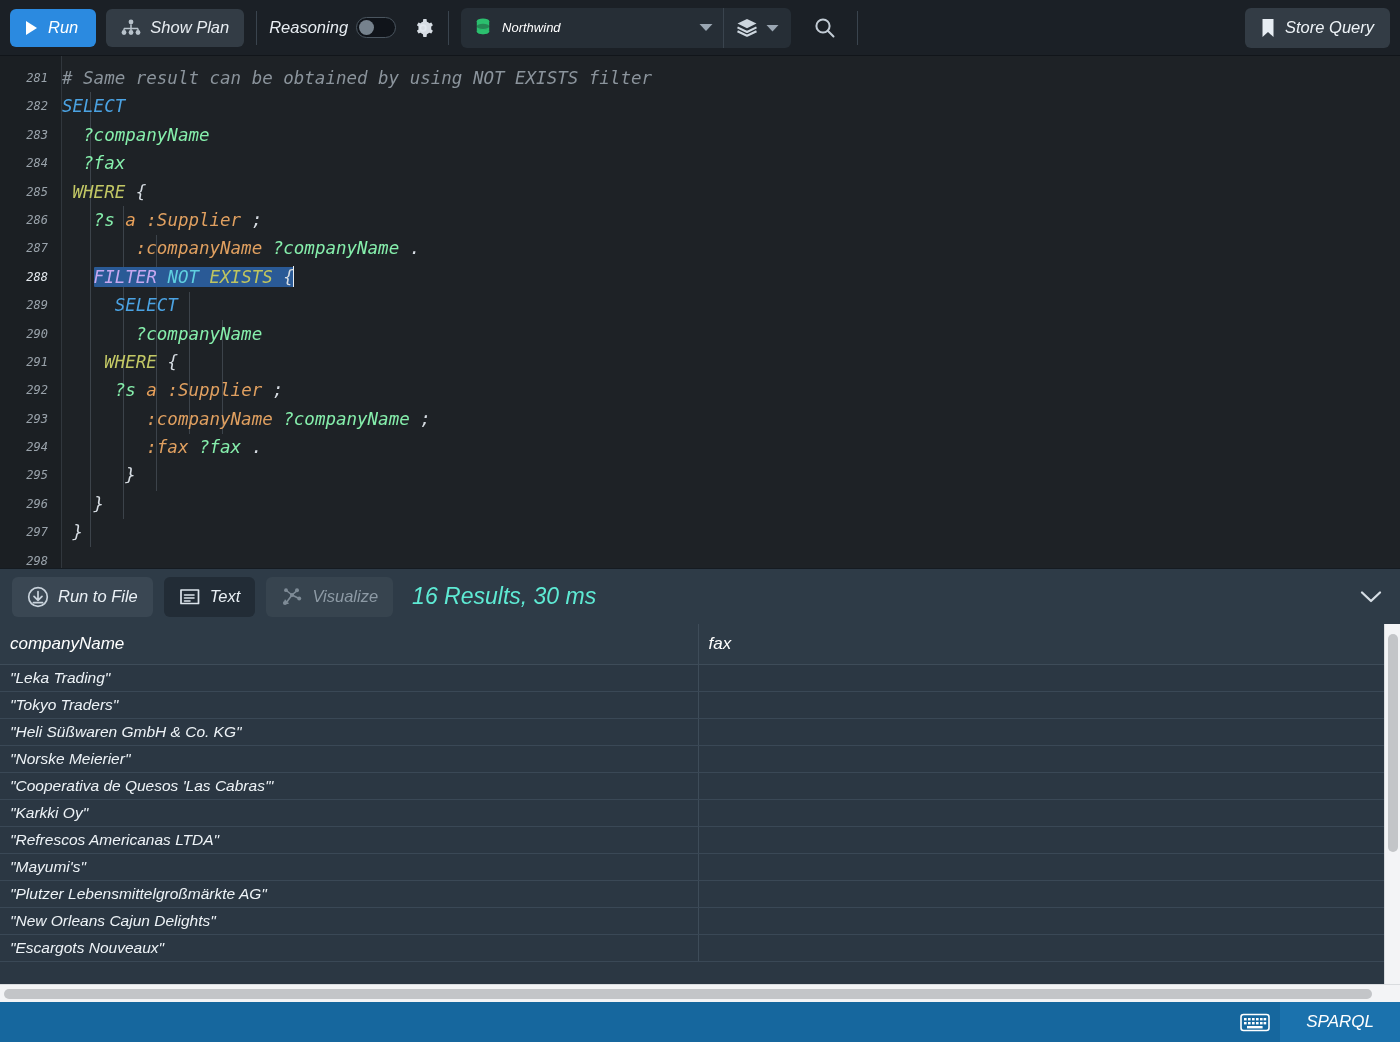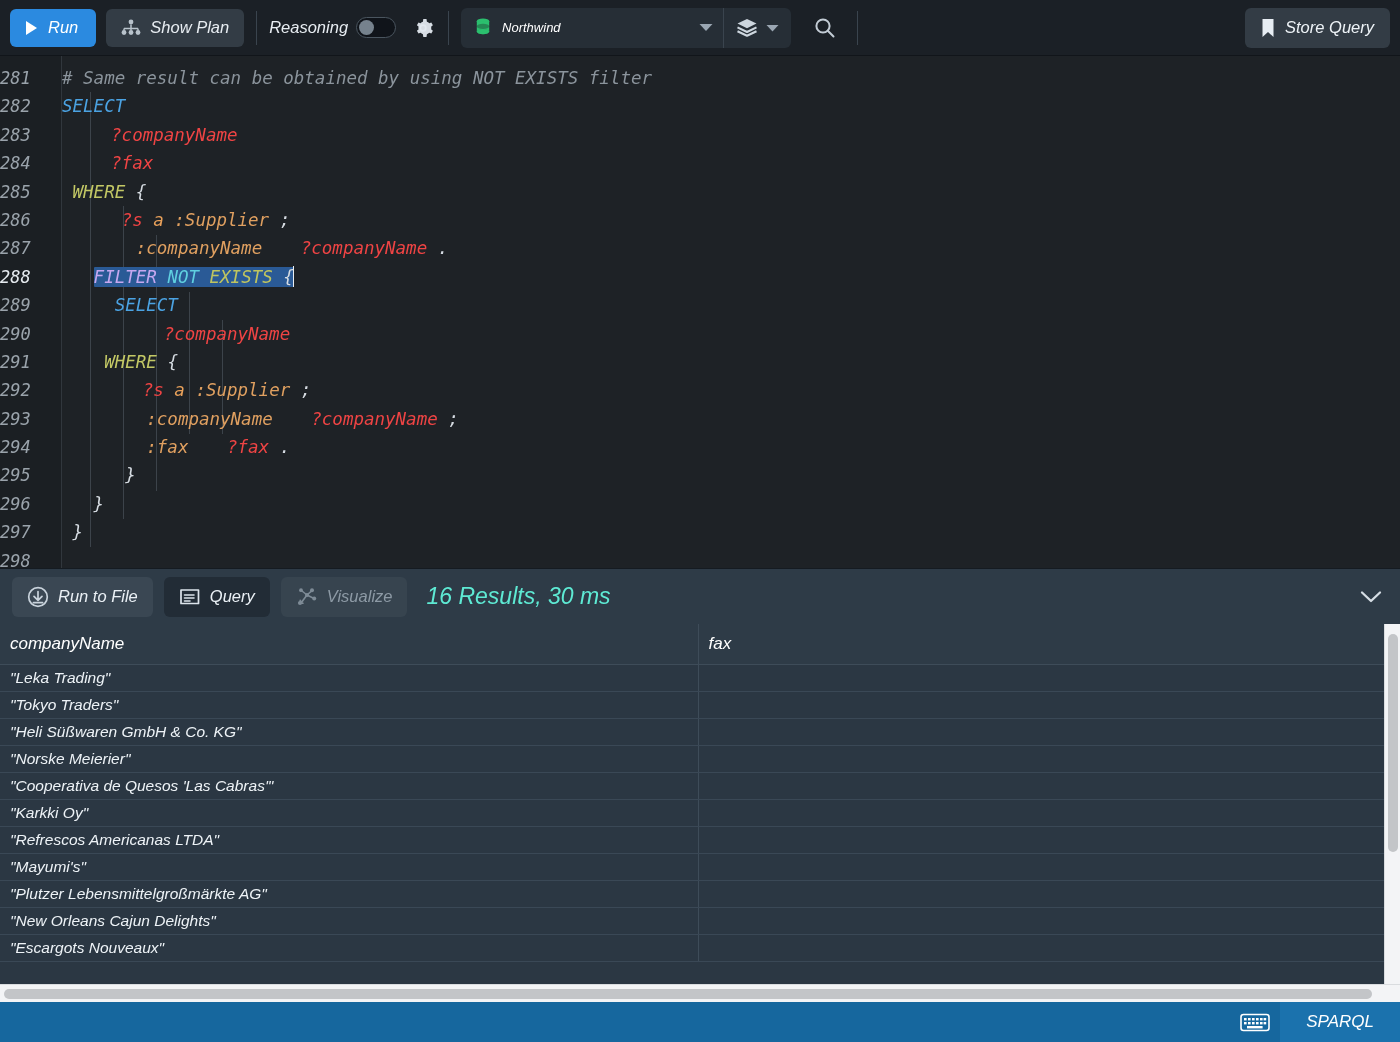--- a/index.html
+++ b/index.html
@@ -168,24 +168,24 @@
     width: 62px;
     min-width: 62px;
     background: #1b1f23;
     border-right: 1px solid #31373d;
     padding-top: 8px;
     box-sizing: border-box;
   }
   .gutter .ln {
     height: 28.4px;
     line-height: 28.4px;
-    text-align: left;
+    text-align: right;
     padding-right: 13px;
     font-family: "DejaVu Sans Mono", monospace;
-    font-size: 17px;
+    font-size: 12px;
     color: #9aa3ab;
     box-sizing: border-box;
   }
   .gutter .ln.active { color: #e6ebf0; }
   .code {
     flex: 1;
     padding-top: 8px;
     position: relative;
     overflow: hidden;
   }
@@ -201,21 +201,21 @@
   }
   .code .ind {
     position: absolute;
     top: 8px;
     width: 1px;
     background: #3c434a;
   }
   .tok-comment { color: #8b949c; }
   .tok-kw      { color: #4ba3e3; }   
   .tok-kw2     { color: #c3c865; }   
-  .tok-var     { color: #ef4444; margin-left: 28px; }   
+  .tok-var     { color: #86efac; }   
   .tok-pred    { color: #e0a060; }   
   .tok-a       { color: #e8a05a; }   
   .tok-punct   { color: #d6dce2; }
   .tok-filter  { color: #c6a8f0; }
   .tok-not     { color: #5fd0e0; }
   .tok-exists  { color: #bfc45f; }
   .sel {
     background: #2a5a96;
     border-radius: 1px;
     margin-top: 20px;
@@ -549,21 +549,21 @@
       <span>Run to File</span>
     </div>
 
     <div class="rt-btn active">
       <span>
         <svg width="22" height="20" viewBox="0 0 22 20">
           <path d="M2 3 H14 L19.5 3 V16.5 H6.5 L2 16.5 Z" fill="none" stroke="#dce4eb" stroke-width="1.7" stroke-linejoin="round"></path>
           <path d="M5.5 8 H15 M5.5 11 H15 M5.5 14 H11" stroke="#dce4eb" stroke-width="1.6" stroke-linecap="round"></path>
         </svg>
       </span>
-      <span>Query</span>
+      <span>Text</span>
     </div>
 
     <div class="rt-btn disabled">
       <span>
         <svg width="22" height="20" viewBox="0 0 22 20">
           <circle cx="11" cy="8" r="2.1" fill="#7e8b96"></circle>
           <circle cx="4" cy="16" r="2.1" fill="#7e8b96"></circle>
           <circle cx="18.2" cy="11.5" r="2" fill="#7e8b96"></circle>
           <circle cx="16" cy="3.2" r="2" fill="#7e8b96"></circle>
           <circle cx="5" cy="3.2" r="1.9" fill="#7e8b96"></circle>

